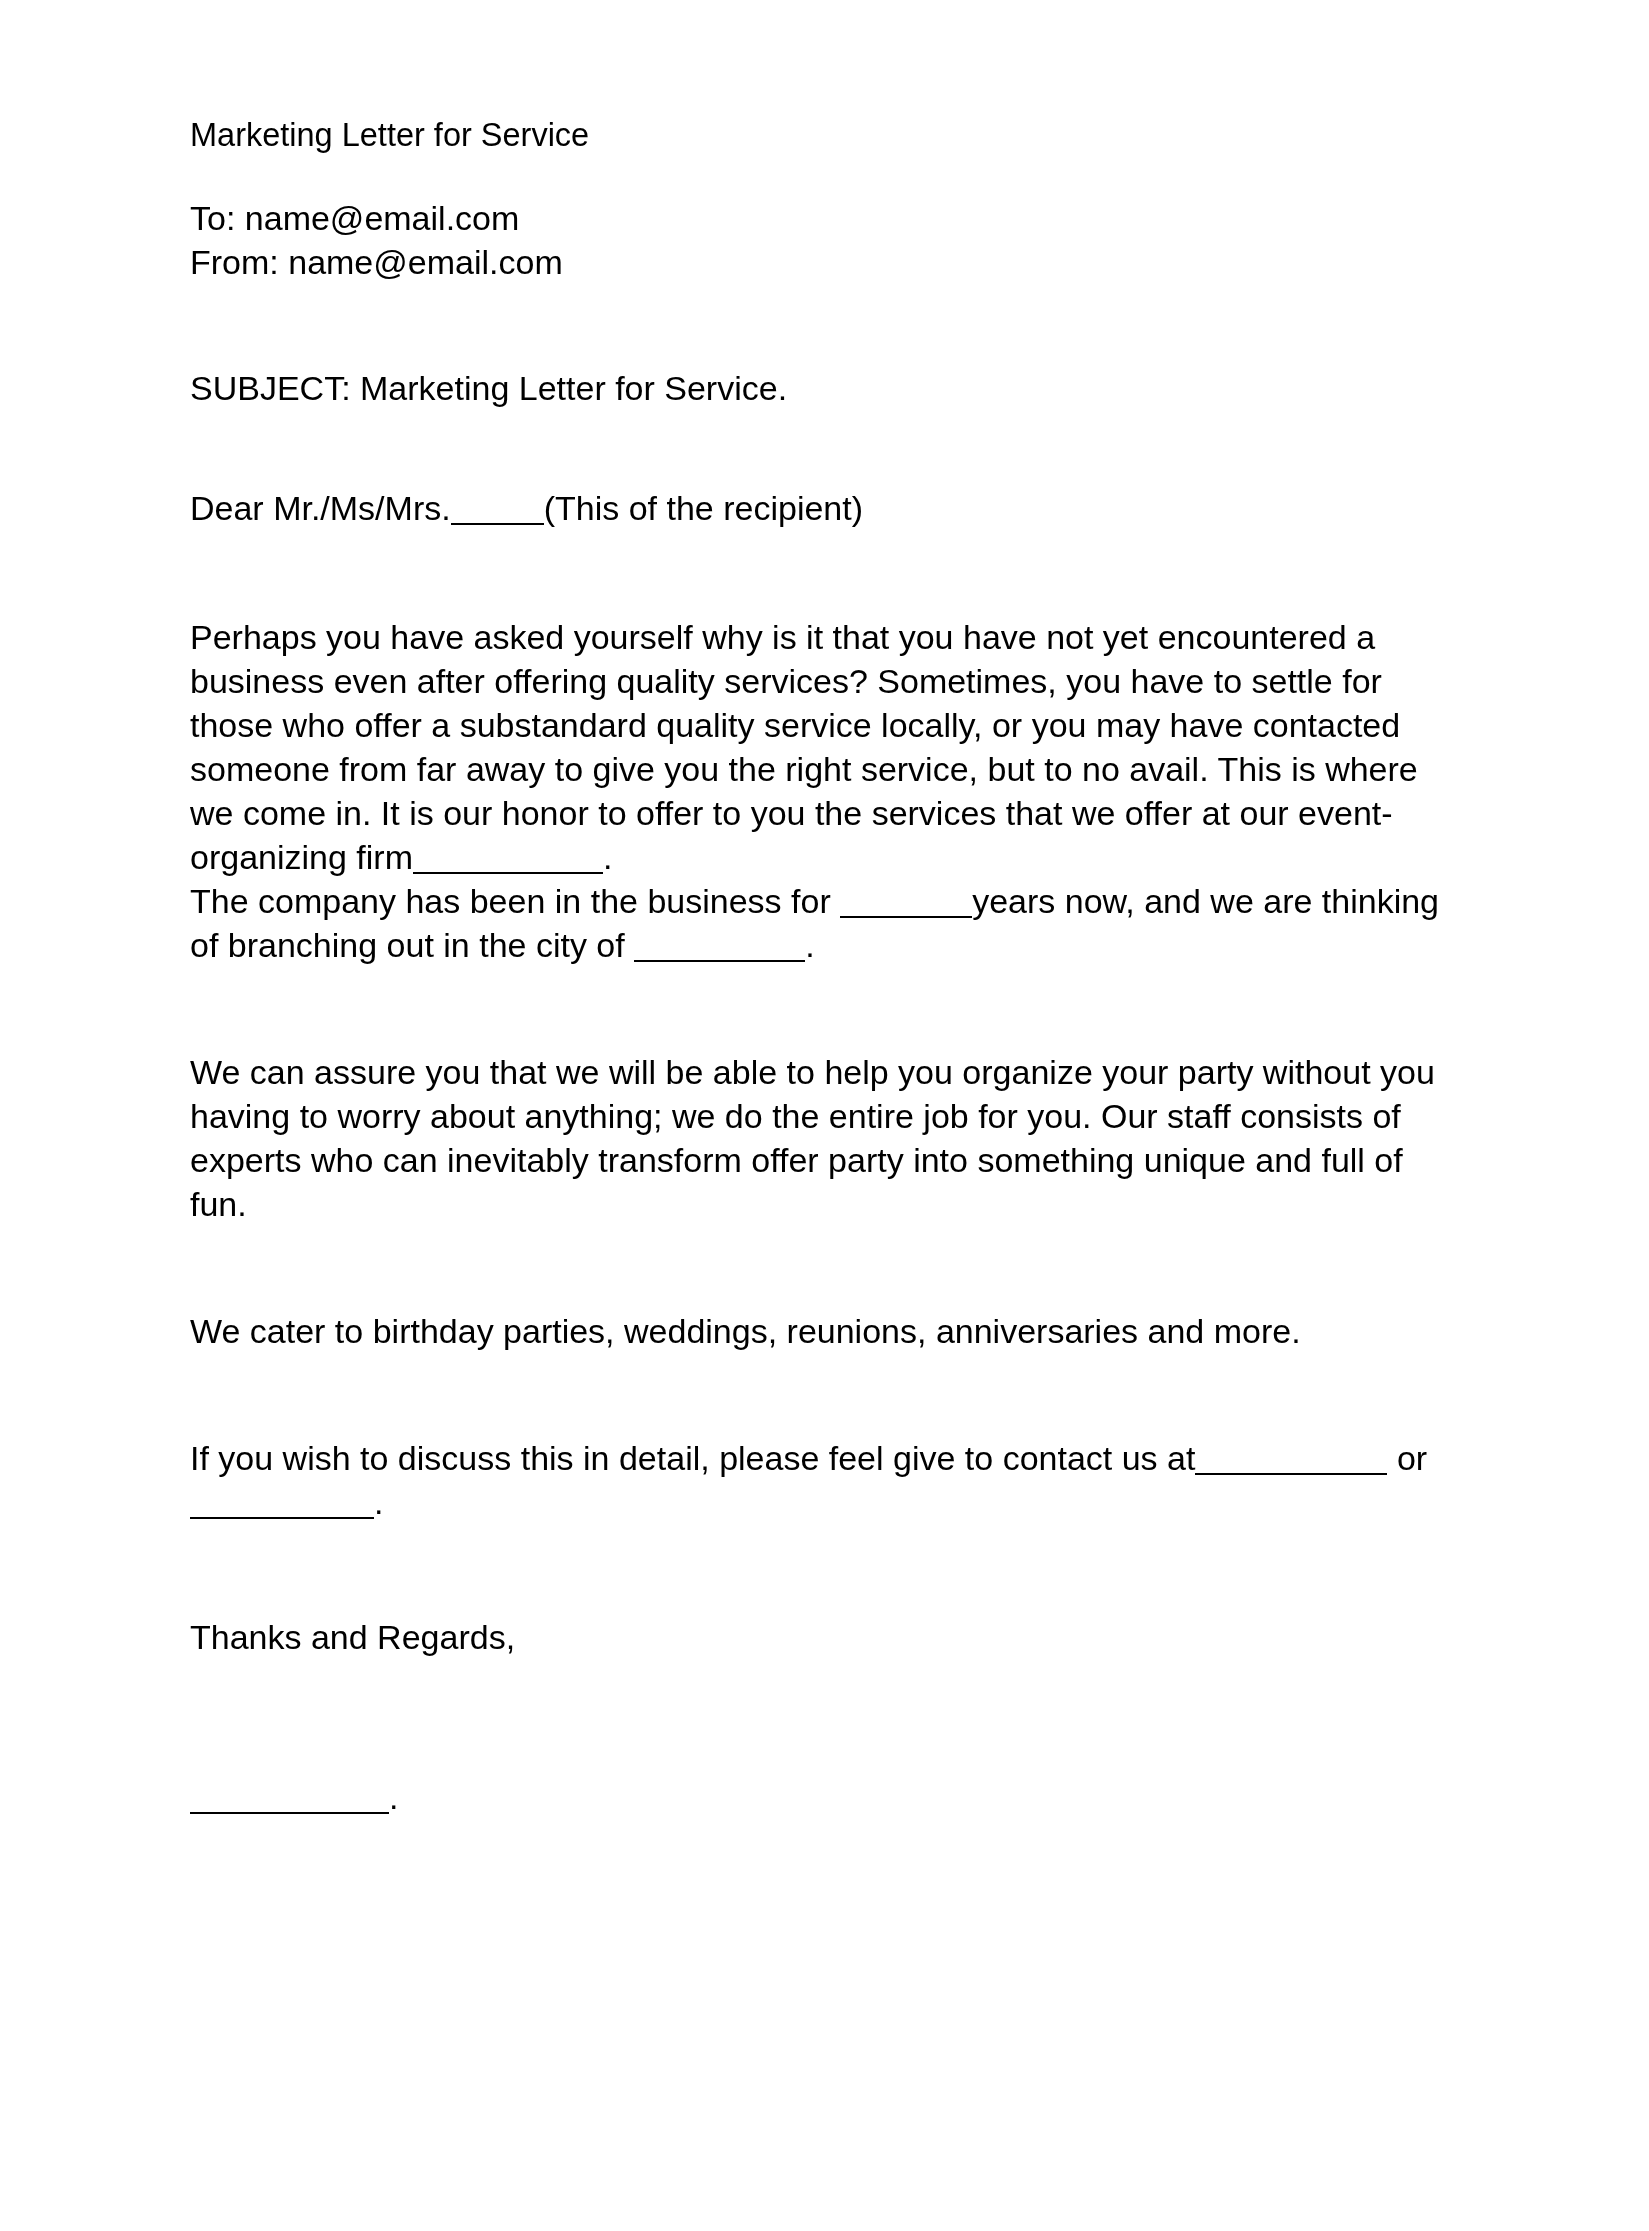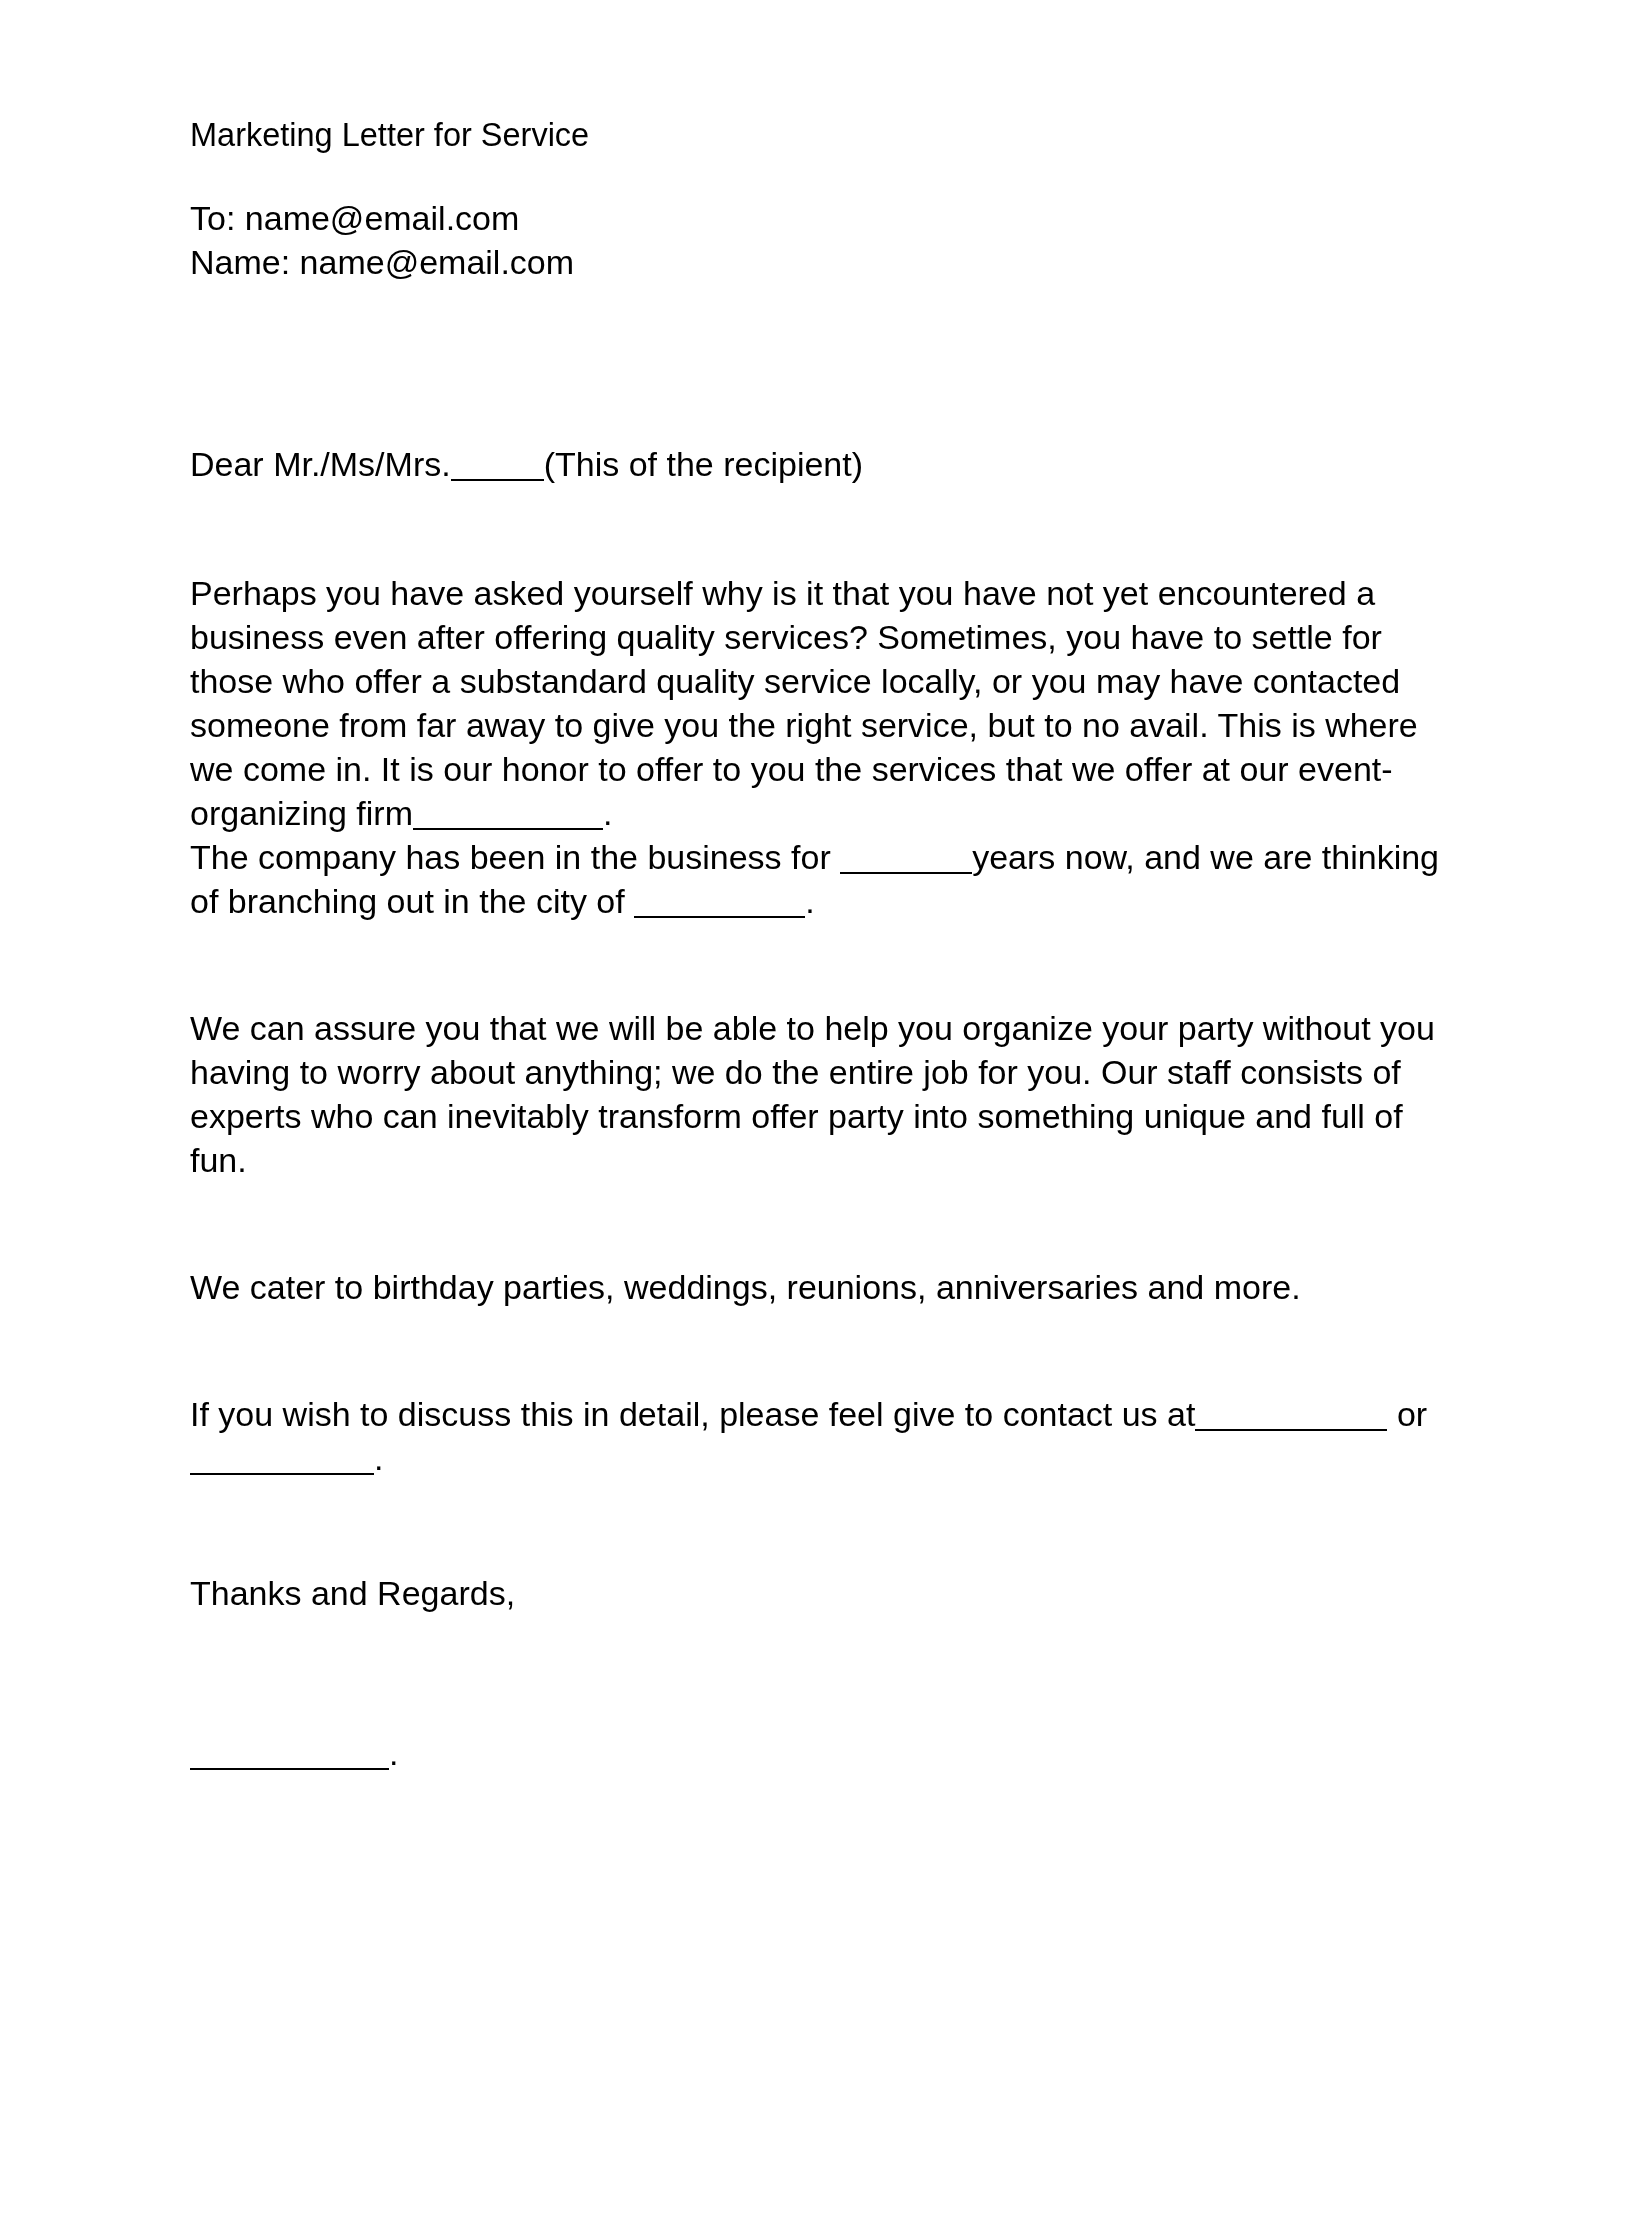--- a/index.html
+++ b/index.html
@@ -74,24 +74,25 @@
 <body>
 
 <div class="page">
   <div class="doc-body">
 
     <div class="tx title">Marketing Letter for Service</div>
 
     <div class="gap-title"></div>
 
     <div class="tx"><span>To: </span><span>name@email.com</span></div>
-    <div class="tx"><span>Name: </span><span>name@email.com</span></div>
+    <div class="tx"><span>From: </span><span>name@email.com</span></div>
 
     <div class="gap-addr"></div>
 
+    <div class="tx">SUBJECT: Marketing Letter for Service.</div>
 
     <div class="gap-sub"></div>
 
     <div class="tx"><span>Dear Mr./Ms/Mrs.</span><span class="blank b-name"></span><span>(This of the recipient)</span></div>
 
     <div class="gap-dear"></div>
 
     <div class="tx"><span>Perhaps you have asked yourself why is it that you have not yet encountered a business even after offering quality services? Sometimes, you have to settle for those who offer a substandard quality service locally, or you may have contacted someone from far away to give you the right service, but to no avail. This is where we come in. It is our honor to offer to you the services that we offer at our event-organizing firm</span><span class="blank b-firm"></span><span>.
 The company has been in the business for </span><span class="blank b-years"></span><span>years now, and we are thinking of branching out in the city of </span><span class="blank b-city"></span><span>.</span></div>
 

